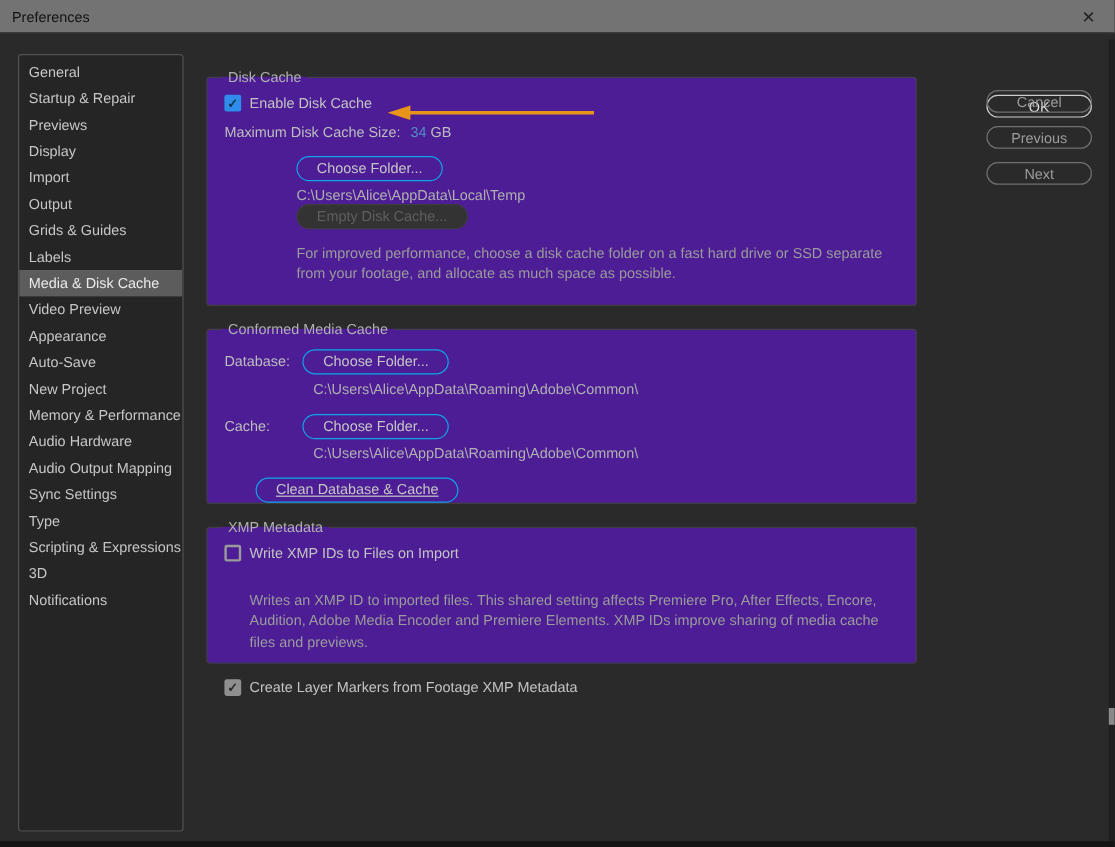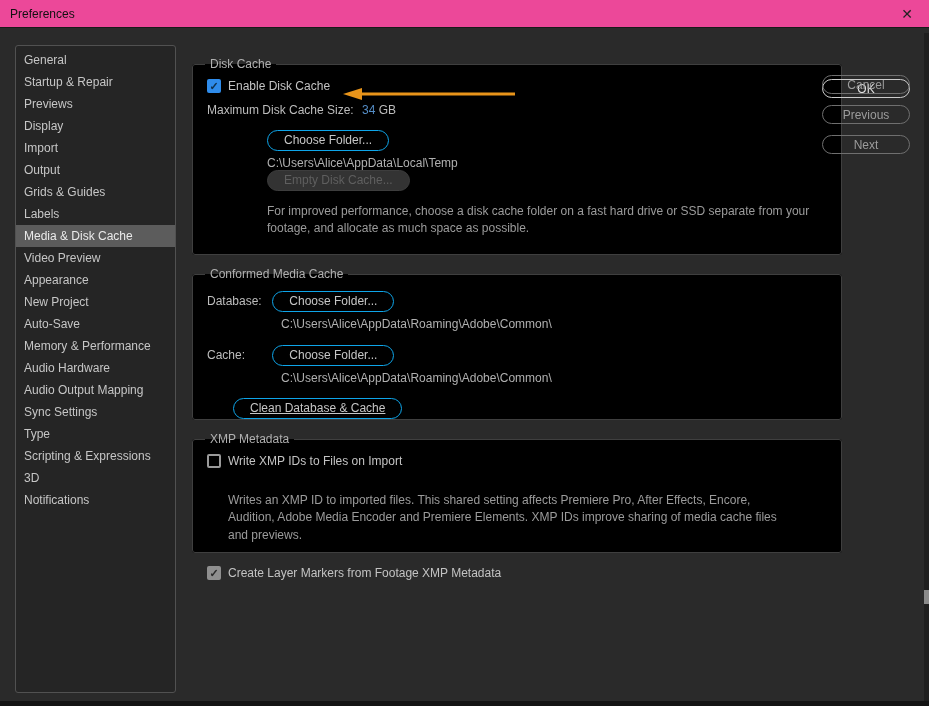--- a/index.html
+++ b/index.html
@@ -8,43 +8,43 @@
     font-family:"Liberation Sans", sans-serif;
     background:#2a2a2a;
     position:relative;
     overflow:hidden;
     font-size:12px;
     color:#c6c6c6;
   }
   
   .titlebar {
     position:absolute; top:0; left:0; width:929px; height:28px;
-    background:#ec4899; color:#111;
+    background:#737373; color:#111;
     display:flex; align-items:center; justify-content:space-between;
     padding:0 12px 0 10px;
     border-bottom:1px solid #1a1a1a;
   }
   .titlebar .title { font-size:12px; color:#111; }
   .close-x { font-size:14px; color:#222; cursor:pointer; line-height:1; padding:2px 4px; }
   
   .sidebar {
-    position:absolute; left:15px; top:45px; width:161px; height:648px;
+    position:absolute; left:15px; top:45px; width:138px; height:648px;
     background:#252525; border:1px solid #515151; border-radius:3px;
     padding-top:3px; overflow:hidden;
   }
   .side-item {
     height:22px; line-height:22px; padding-left:8px;
     color:#c6c6c6; white-space:nowrap; cursor:default;
   }
   .side-item.selected { background:#5c5c5c; color:#eaeaea; }
   
   fieldset {
-    position:absolute; left:192px; width:650px;
+    position:absolute; left:172px; width:592px;
     border:1px solid #3f3f3f; border-radius:3px;
-    background:#000000; padding:2px 14px 10px 14px;
+    background:#4c1d95; padding:2px 14px 10px 14px;
   }
   legend { color:#b0b0b0; font-size:12px; padding:0 5px; margin-left:-2px; }
   #fs-disk-cache { top:57px; height:198px; }
   #fs-conformed  { top:267px; height:153px; }
   #fs-xmp        { top:432px; height:121px; }
   
   .cbrow { display:flex; align-items:center; gap:7px; position:relative; }
   .checkbox {
     width:14px; height:14px; border-radius:2px; flex:0 0 14px;
     display:flex; align-items:center; justify-content:center;
@@ -100,22 +100,22 @@
     <div class="side-item">Startup &amp; Repair</div>
     <div class="side-item">Previews</div>
     <div class="side-item">Display</div>
     <div class="side-item">Import</div>
     <div class="side-item">Output</div>
     <div class="side-item">Grids &amp; Guides</div>
     <div class="side-item">Labels</div>
     <div class="side-item selected">Media &amp; Disk Cache</div>
     <div class="side-item">Video Preview</div>
     <div class="side-item">Appearance</div>
+    <div class="side-item">Auto-Save</div>
     <div class="side-item">New Project</div>
-    <div class="side-item">Auto-Save</div>
     <div class="side-item">Memory &amp; Performance</div>
     <div class="side-item">Audio Hardware</div>
     <div class="side-item">Audio Output Mapping</div>
     <div class="side-item">Sync Settings</div>
     <div class="side-item">Type</div>
     <div class="side-item">Scripting &amp; Expressions</div>
     <div class="side-item">3D</div>
     <div class="side-item">Notifications</div>
   </div>
 

